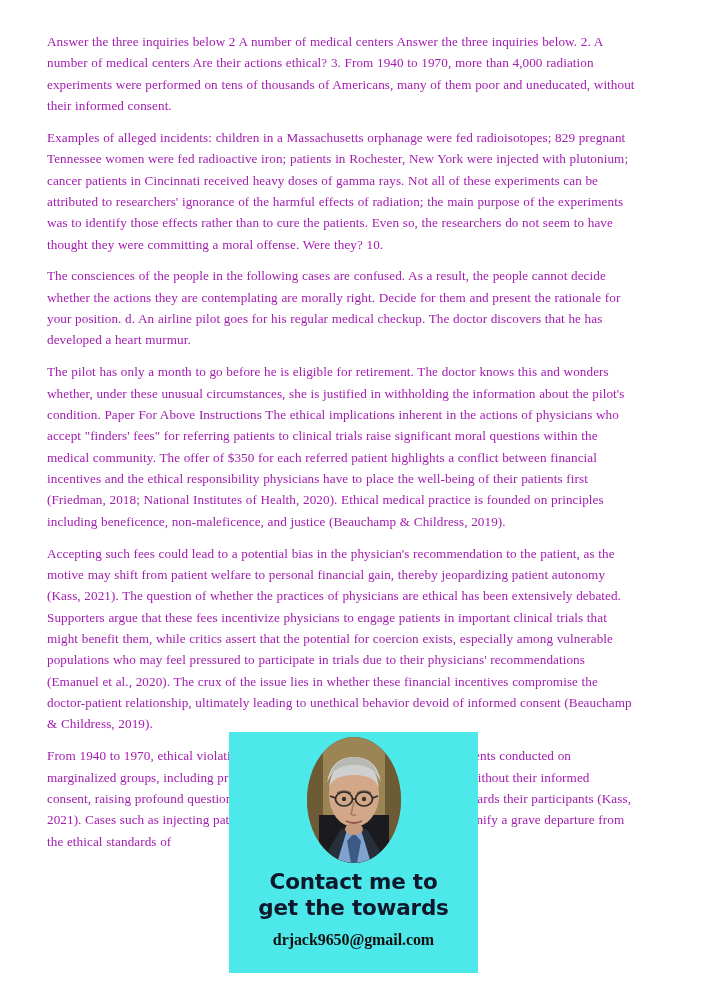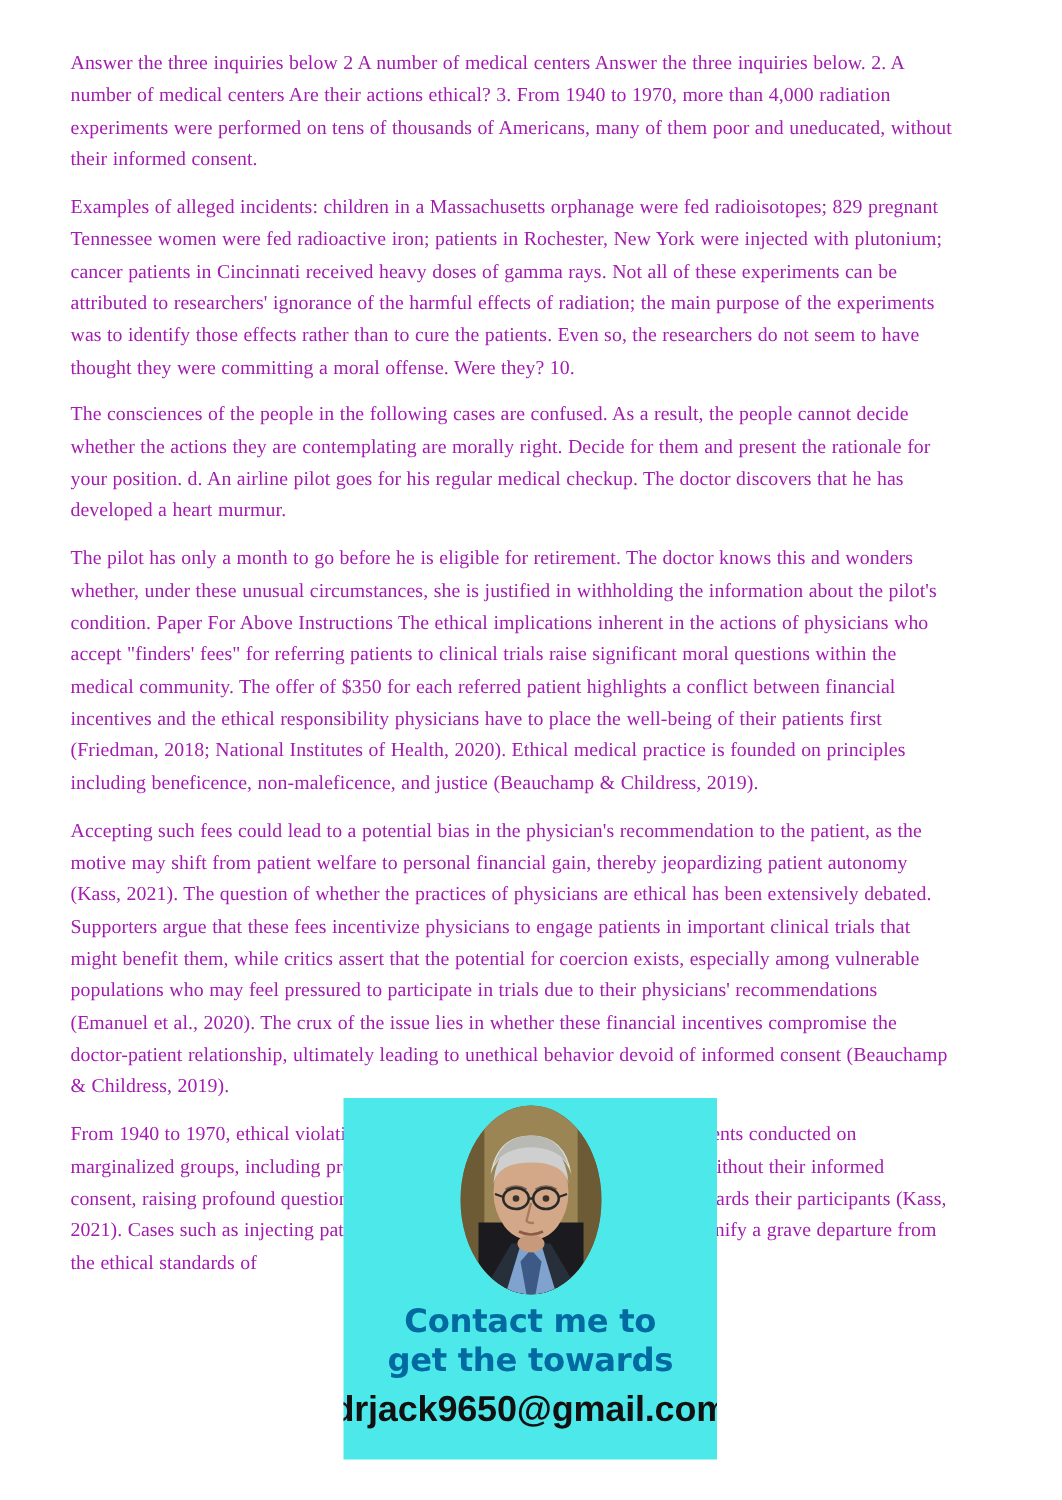--- a/index.html
+++ b/index.html
@@ -73,27 +73,27 @@
   #contact-lines {
     margin-top: 6px;
     text-align: center;
     width: 100%;
   }
   .contact-line {
     font-family: "DejaVu Sans", "Liberation Sans", sans-serif;
     font-weight: bold;
     font-size: 21.5px;
     line-height: 26px;
-    color: #0369a1;
+    color: #0f172a;
     letter-spacing: -0.01em;
   }
   #contact-email {
-    font-family: Liberation Sans, sans-serif;
+    font-family: Liberation Serif, serif;
     font-weight: bold;
-    font-size: 24px;
+    font-size: 16px;
     line-height: 30px;
     color: #111111;
     text-align: center;
     margin-top: 4px;
     letter-spacing: -0.005em;
   }
 </style>
 </head>
 <body>
 

